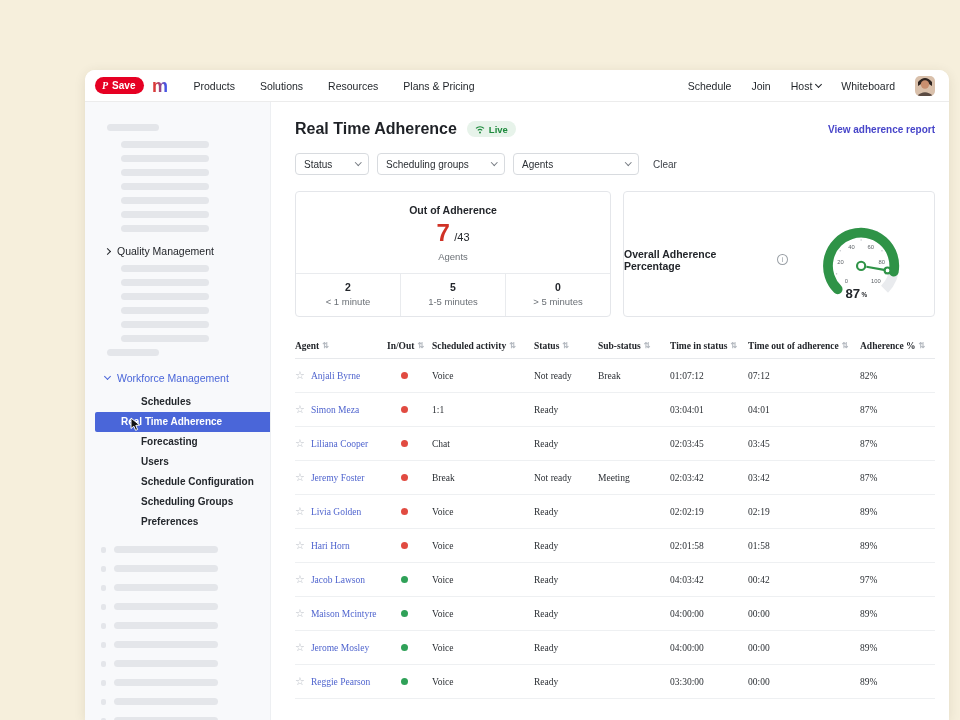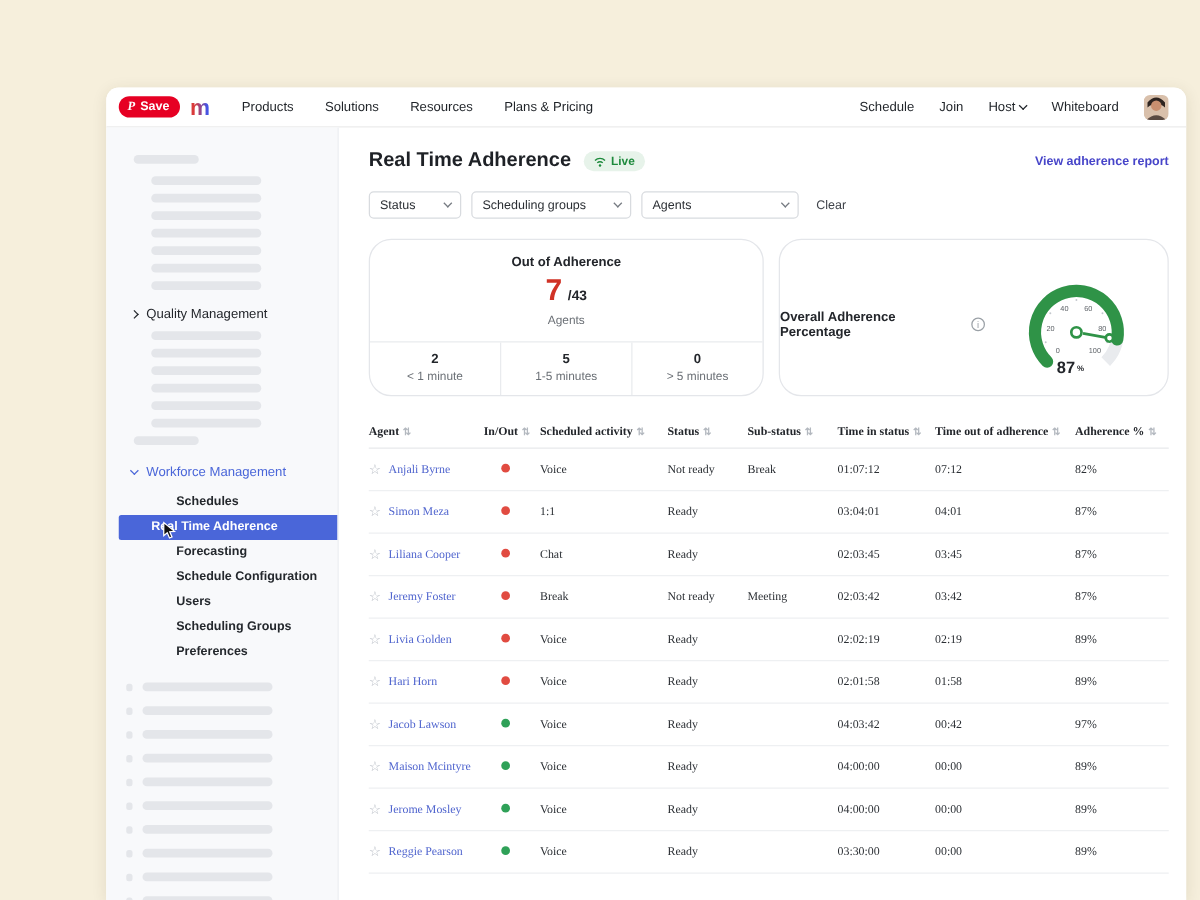--- a/index.html
+++ b/index.html
@@ -65,27 +65,27 @@
   .select .chev-d { color:#767b82; width:4.5px; height:4.5px; }
   .w-status { width:74px; } .w-groups { width:128px; } .w-agents { width:126px; }
   .clear-link { font-size:10px; color:#3f434a; margin-left:6px; cursor:pointer; }
 
   .toggle-row { display:flex; align-items:center; gap:8px; margin-top:12px; }
   .toggle { width:26px; height:14px; border-radius:8px; background:#e0e2e6; position:relative; cursor:pointer; flex:0 0 26px; }
   .toggle .knob { position:absolute; left:1.5px; top:1.5px; width:11px; height:11px; border-radius:50%; background:#82858c; }
   .toggle-label { font-size:9.5px; font-weight:600; color:#24282d; }
 
   .cards { display:flex; gap:12px; margin-top:16px; align-items:stretch; }
-  .card { border:1px solid #e4e6ea; border-radius:18px; background:#fff; height:126px; }
+  .card { border:1px solid #e4e6ea; border-radius:4px; background:#fff; height:126px; }
   .card-ooa { width:316px; display:flex; flex-direction:column; }
   .ooa-top { flex:1; text-align:center; padding-top:12px; }
   .card-title { font-size:10.5px; font-weight:700; color:#23262b; }
   .ooa-number { margin-top:4px; line-height:26px; }
   .ooa-count { font-size:24px; font-weight:700; color:#d03226; }
-  .ooa-total { font-size:11px; font-weight:700; color:#23262b; }
+  .ooa-total { font-size:11px; font-weight:400; color:#23262b; }
   .ooa-sub { font-size:9.5px; color:#6b7076; margin-top:1px; }
   .ooa-breakdown { display:flex; border-top:1px solid #e9ebee; }
   .bk-col { flex:1; text-align:center; padding:7px 0 9px; }
   .bk-col + .bk-col { border-left:1px solid #e9ebee; }
   .bk-value { font-size:10.5px; font-weight:700; color:#23262b; }
   .bk-label { font-size:9.5px; color:#6b7076; margin-top:3px; }
   .card-gauge { flex:1; display:flex; flex-direction:row; align-items:center; padding-top:11px; }
   .gauge-title-row { display:flex; align-items:center; gap:5px; }
   .info-icon { width:11px; height:11px; border:1px solid #9aa0a6; border-radius:50%; color:#9aa0a6; font-size:7.5px;
                line-height:9px; text-align:center; display:inline-block; font-style:normal; }
@@ -195,22 +195,22 @@
         <span class="chev-d"></span>
         <span>Workforce Management</span>
       </div>
 
       <div>
           <div class="wm-item">Schedules</div>
           <div class="wm-item selected">Real Time Adherence<span class="cursor"><svg width="12" height="15" viewBox="0 0 12 15">
                 <path d="M1 1 L1 11.5 L3.8 9.2 L5.6 13.4 L7.6 12.5 L5.8 8.4 L9.6 8.1 Z" fill="#111" stroke="#fff" stroke-width="1"></path>
               </svg></span></div>
           <div class="wm-item">Forecasting</div>
+          <div class="wm-item">Users</div>
           <div class="wm-item">Schedule Configuration</div>
-          <div class="wm-item">Users</div>
           <div class="wm-item">Scheduling Groups</div>
           <div class="wm-item">Preferences</div>
         </div>
 
       <div class="sk-c">
           <div class="sk-row">
             <span class="sk-dash"></span>
             <span class="sk-bar"></span>
           </div>
           <div class="sk-row">

